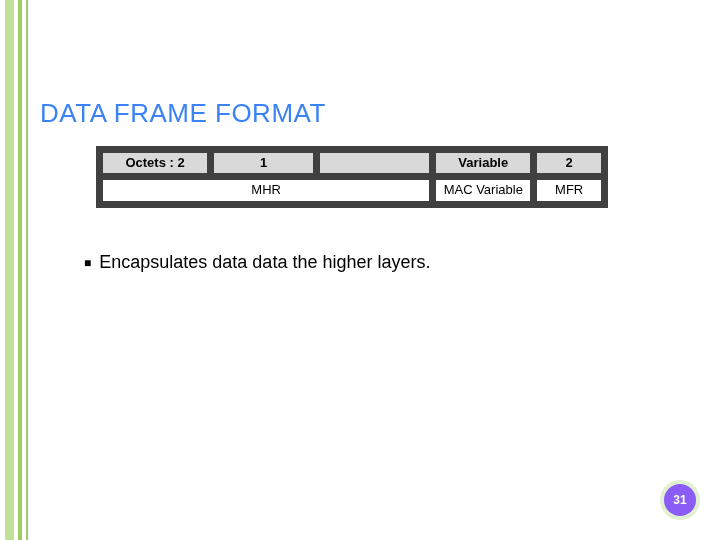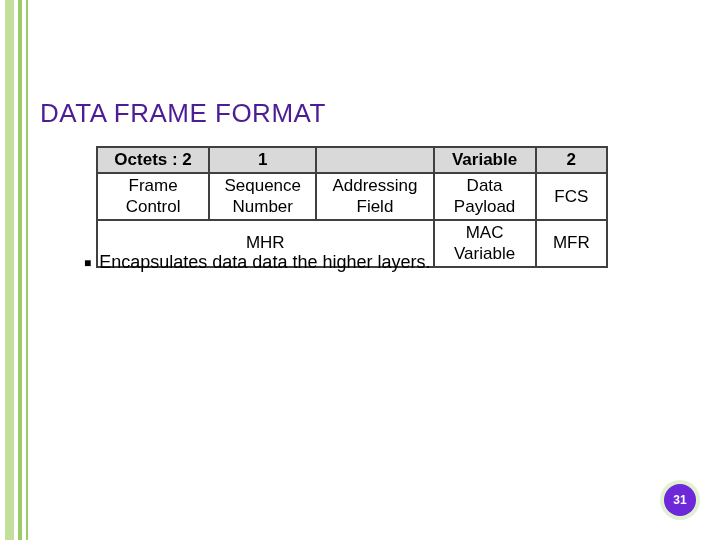--- a/index.html
+++ b/index.html
@@ -24,40 +24,40 @@
       bottom: 0;
     }
     .stripe-1 { left: 5px; width: 9px; background: #c3e09a; }
     .stripe-2 { left: 18px; width: 4px; background: #9ccc65; }
     .stripe-3 { left: 26px; width: 2px; background: #9ccc65; }
     .slide-title {
       position: absolute;
       left: 40px;
       top: 98px;
       font-size: 26px;
-      color: #4c1d95;
+      color: #3b82f6;
       letter-spacing: 0.5px;
       font-weight: 400;
     }
     .table-wrap {
       position: absolute;
       left: 96px;
       top: 146px;
       width: 512px;
       font-family: Arial, sans-serif;
     }
     table {
       border-collapse: collapse;
       width: 100%;
       table-layout: fixed;
     }
     th, td {
-      border: 2px solid #404040;
+      border: 7px solid #404040;
       text-align: center;
-      font-size: 17px;
+      font-size: 13px;
       line-height: 1.2;
       padding: 2px 4px;
       vertical-align: middle;
       font-weight: 400;
       color: #000;
     }
     th {
       background: #d9d9d9;
       font-weight: 700;
       height: 18px;
@@ -84,21 +84,21 @@
       font-size: 12px;
       line-height: 22px;
     }
     .page-badge {
       position: absolute;
       right: 24px;
       bottom: 24px;
       width: 32px;
       height: 32px;
       border-radius: 50%;
-      background: #6d28d9;
+      background: #8b5cf6;
       display: flex;
       align-items: center;
       justify-content: center;
       box-shadow: 0 0 0 4px rgba(139,195,74,0.25);
     }
     .page-badge span {
       color: #fff;
       font-size: 12px;
       font-weight: 700;
     }
@@ -127,27 +127,20 @@
       <tr>
         <th>Octets : 2</th>
         <th>1</th>
         <th></th>
         <th>Variable</th>
         <th>2</th>
       </tr>
     </thead>
     <tbody>
       <tr>
-        <td class="row1">Frame Control</td>
-        <td class="row1">Sequence Number</td>
-        <td class="row1">Addressing Field</td>
-        <td class="row1">Data Payload</td>
-        <td class="row1">FCS</td>
-      </tr>
-      <tr>
         <td class="row2 merged" colspan="3">MHR</td>
         <td class="row2">MAC Variable</td>
         <td class="row2">MFR</td>
       </tr>
     </tbody>
   </table>
 </div>
 
 <div class="bullet-line">
   <span class="sq">■</span>

